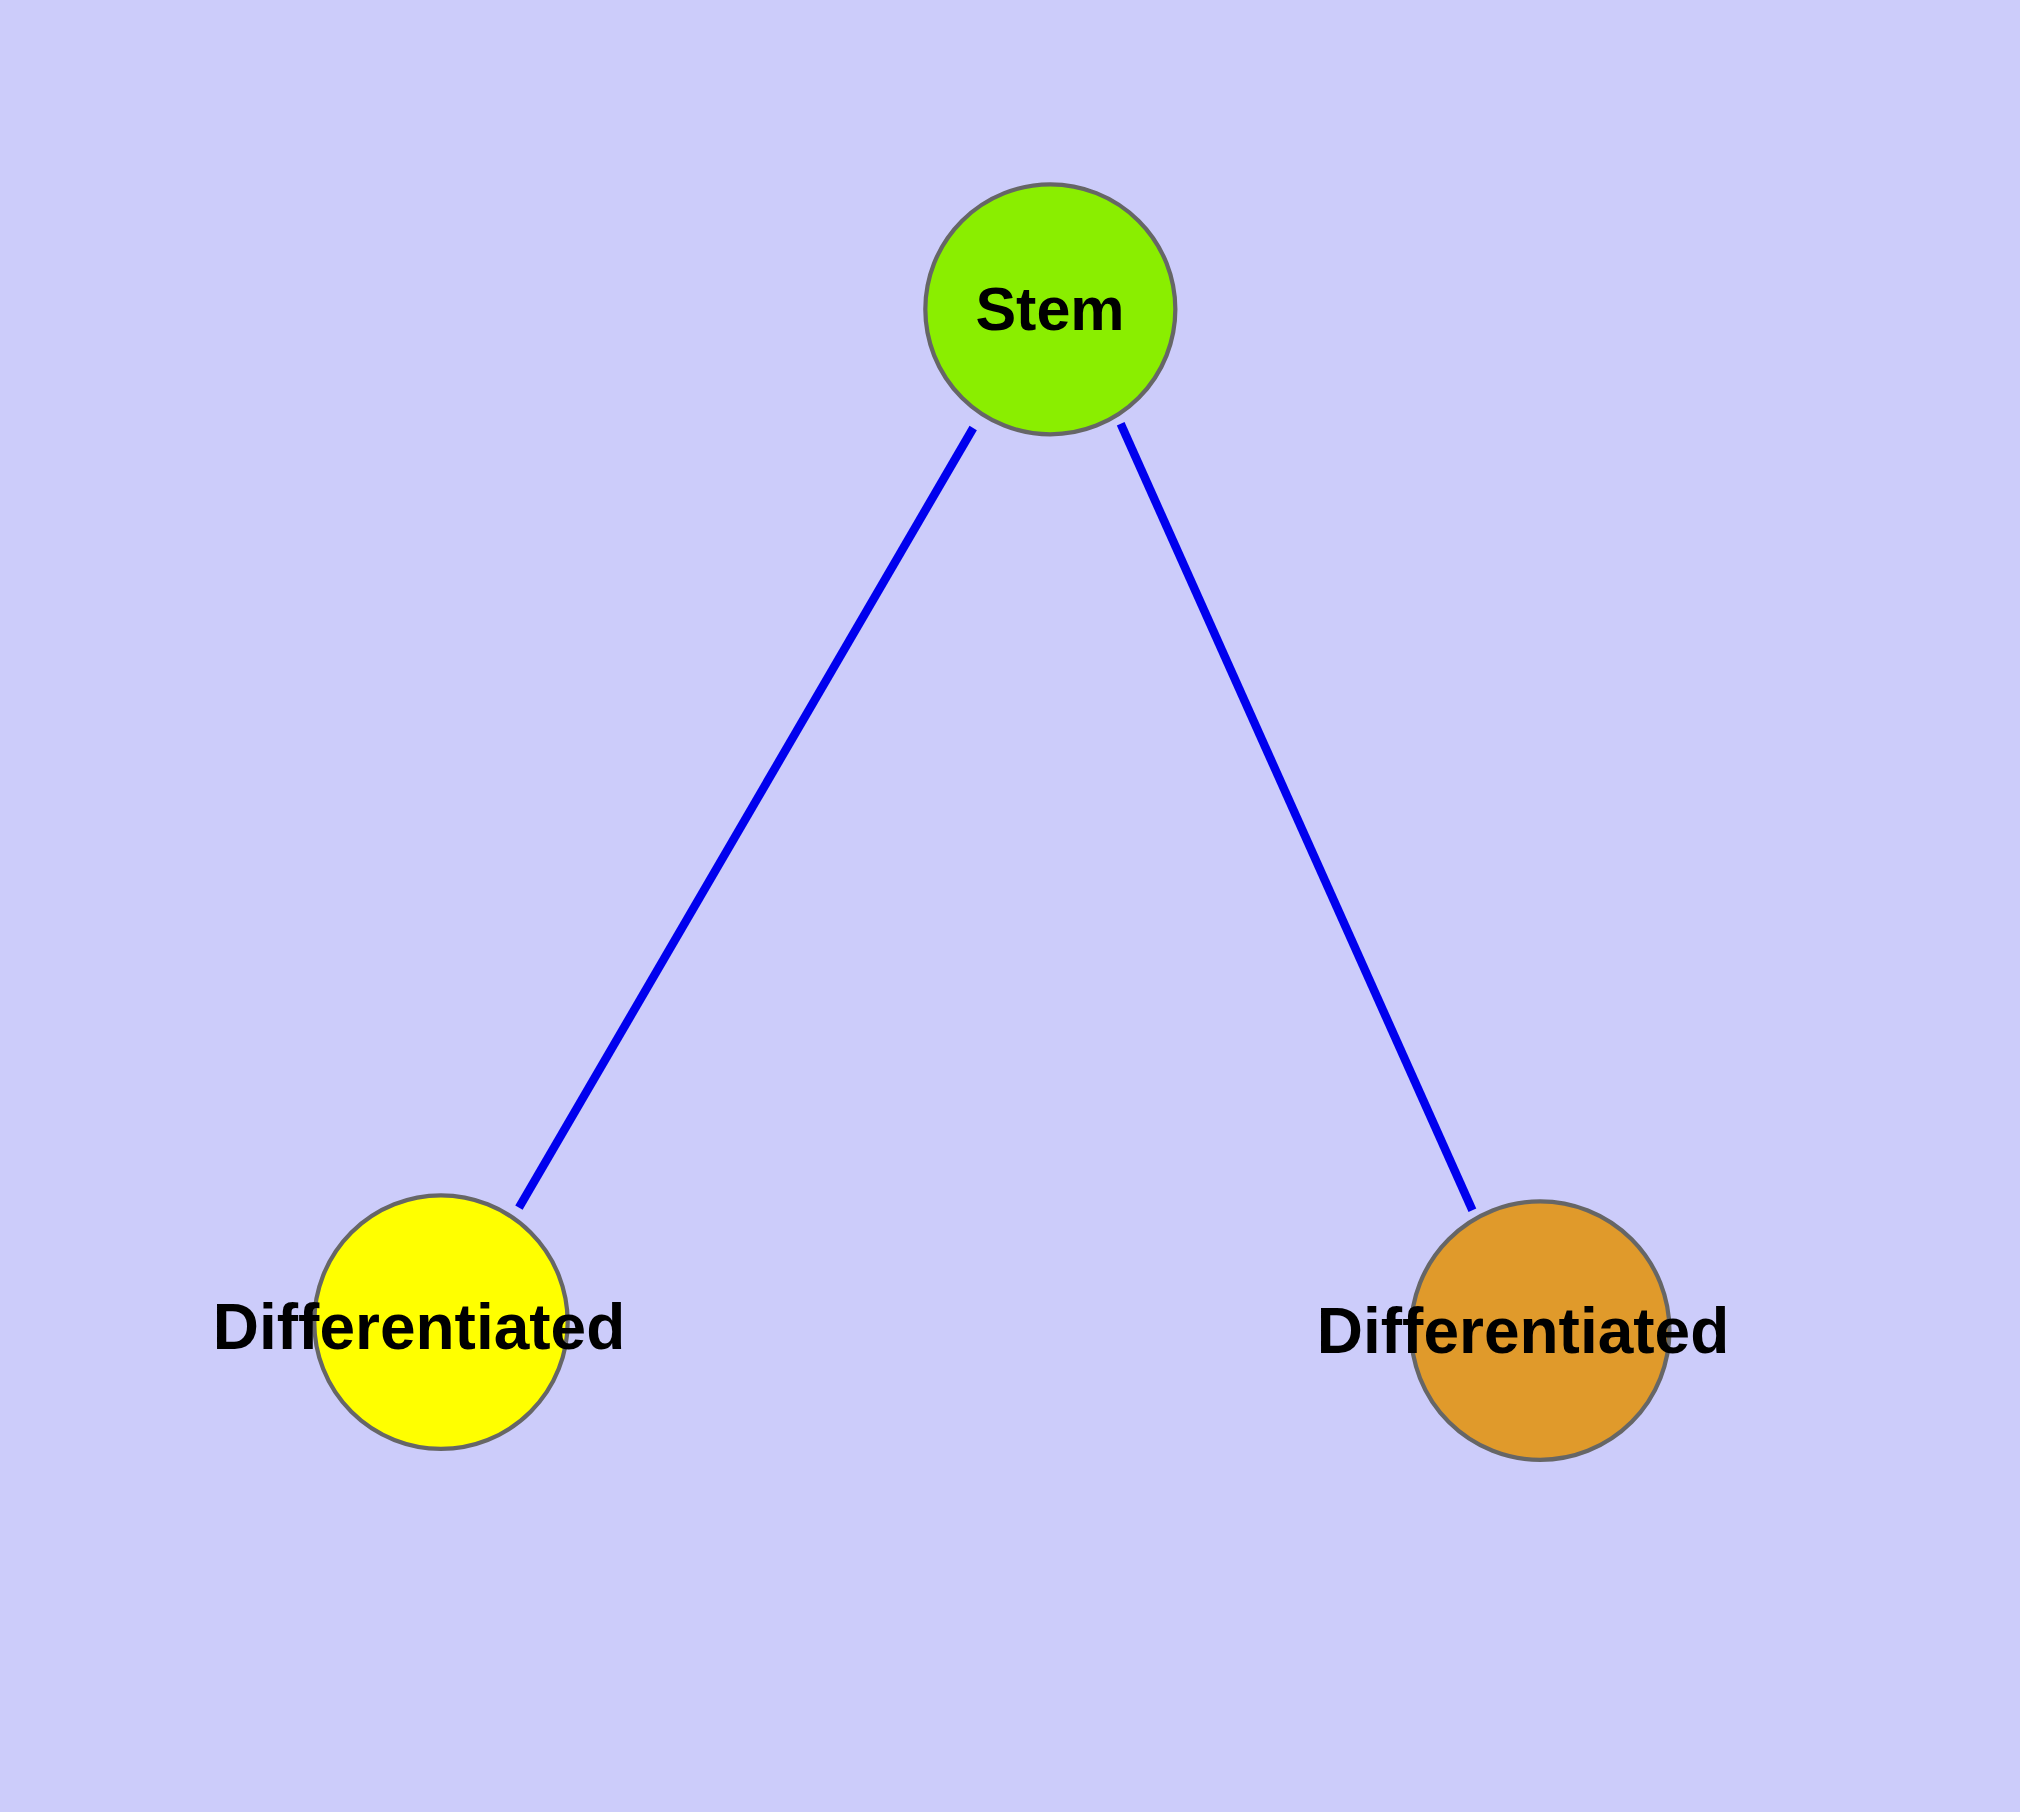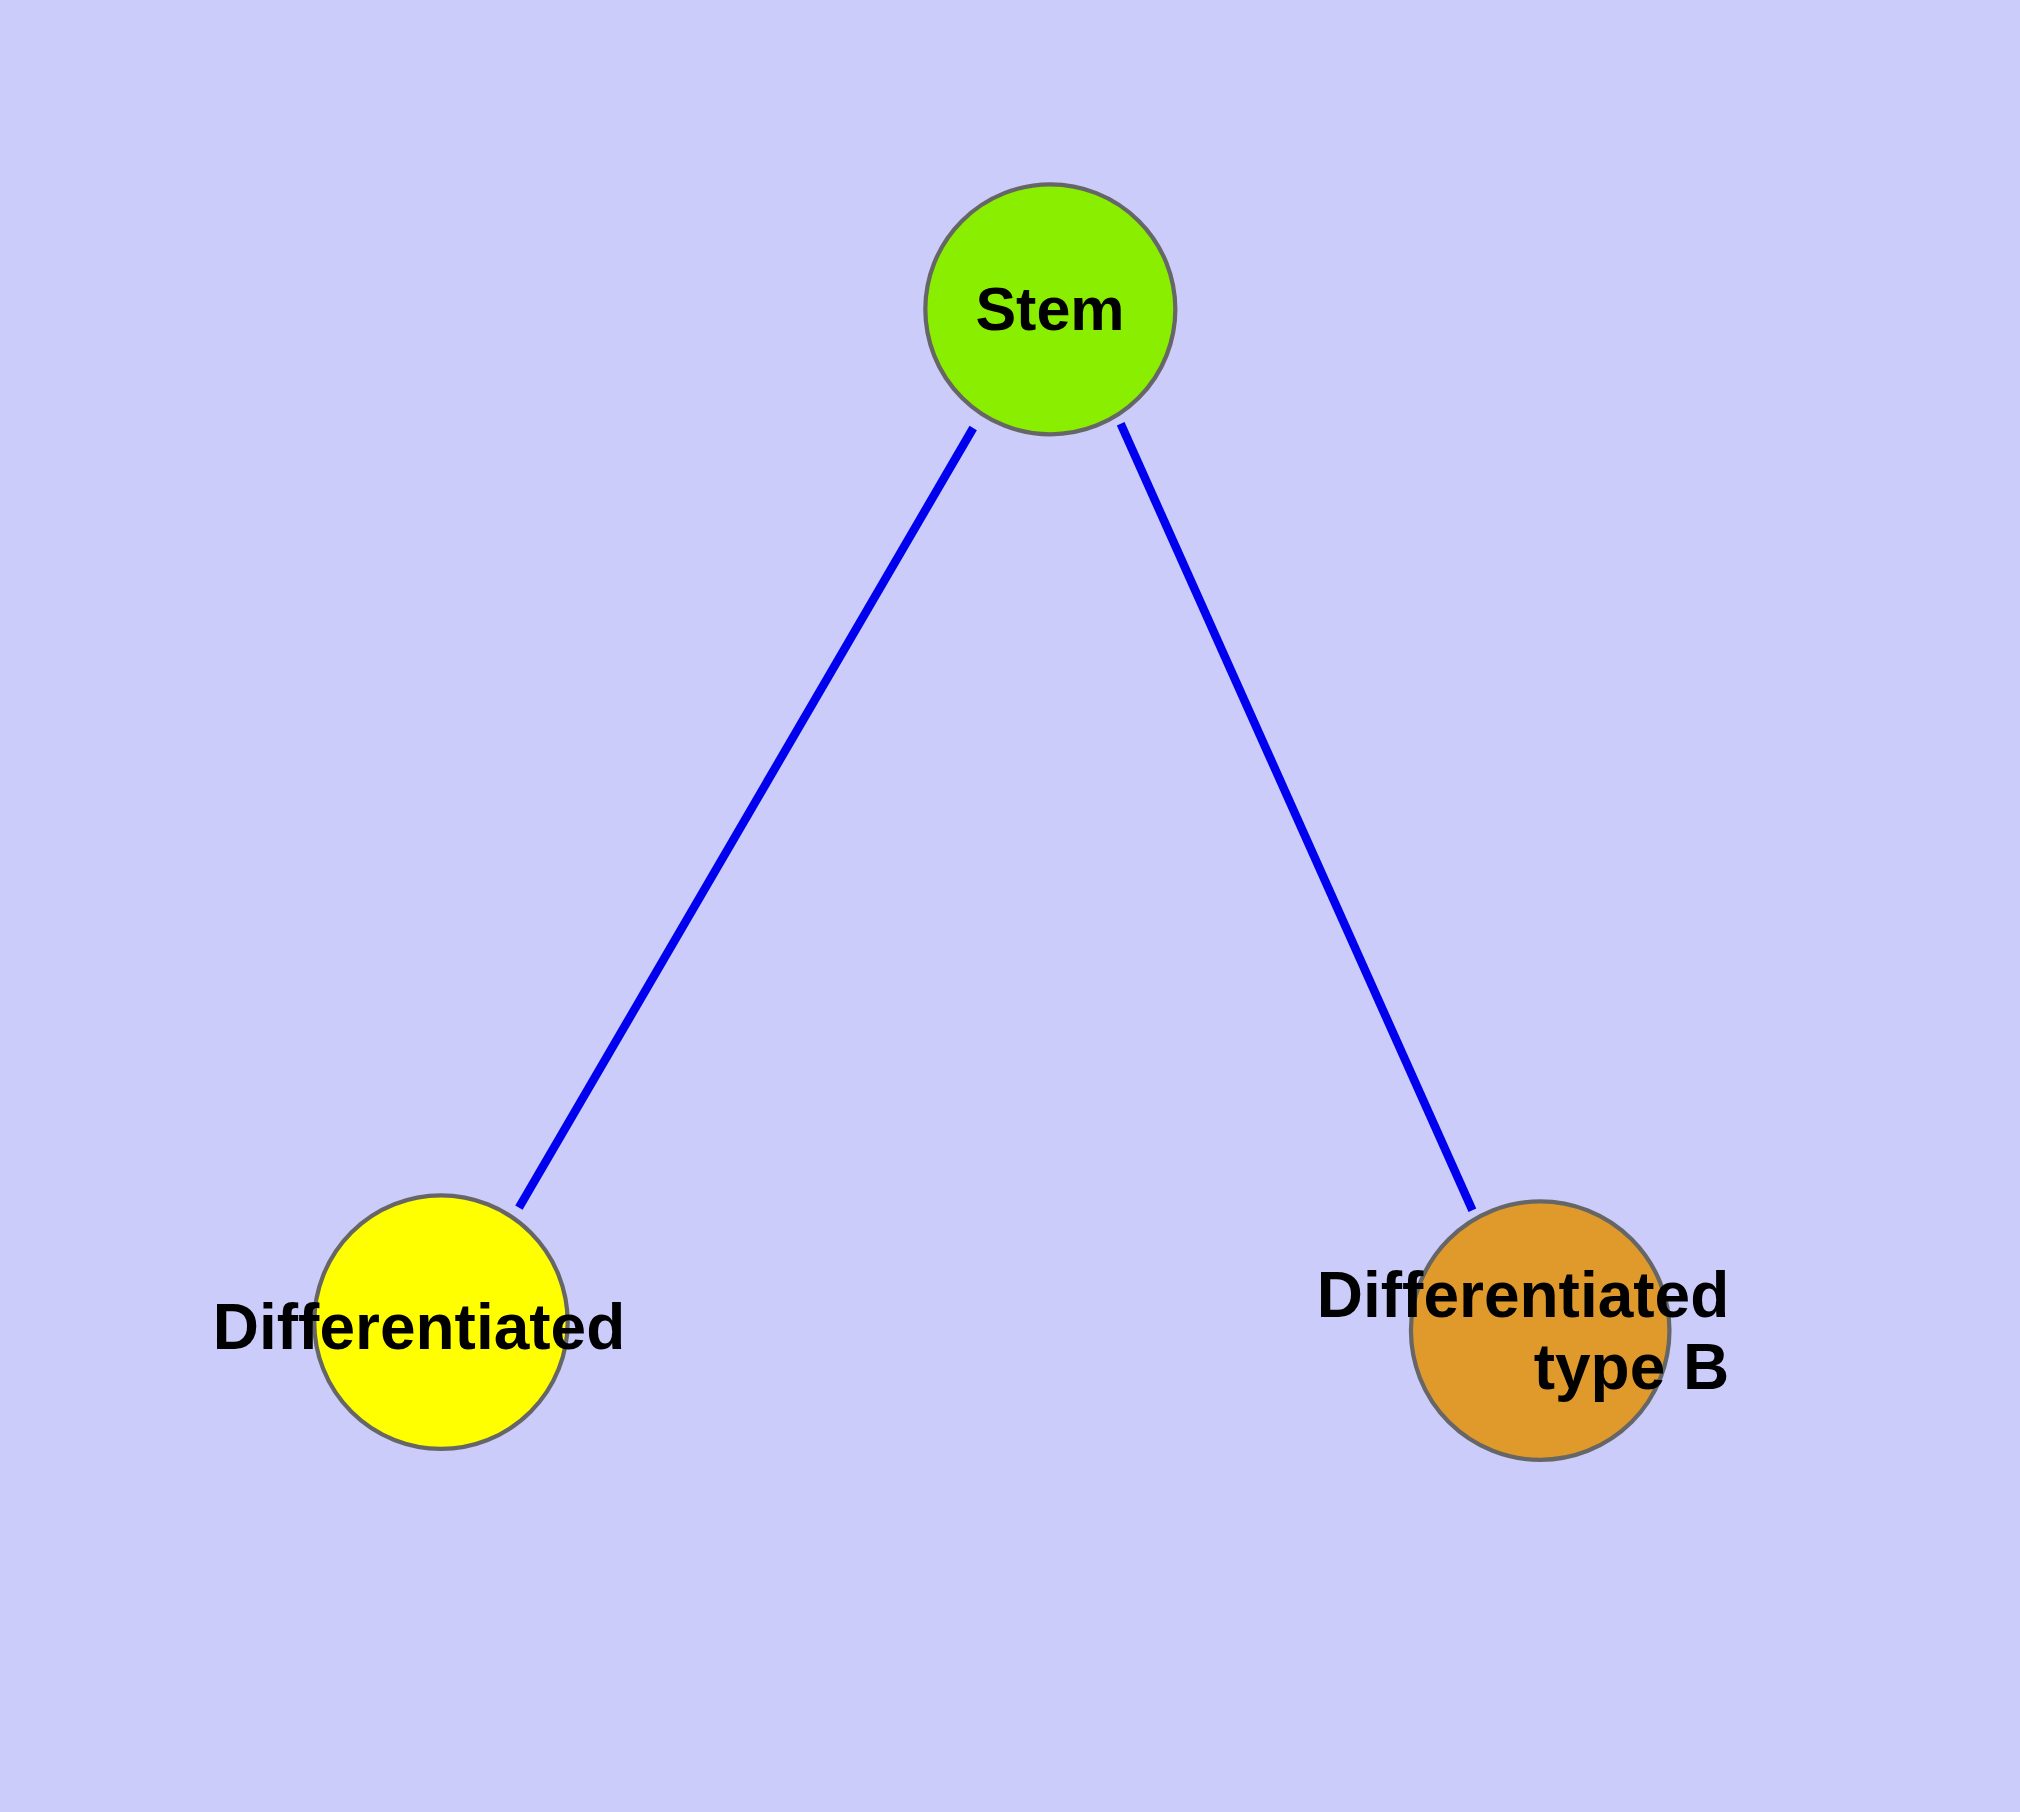--- a/index.html
+++ b/index.html
@@ -17,21 +17,21 @@
   }
   #graph-svg {
     position: absolute;
     left: 0;
     top: 0;
     width: 2021px;
     height: 1812px;
   }
   .node-label {
     position: absolute;
-    text-align: right;
+    text-align: center;
     font-family: "Liberation Sans", sans-serif;
     font-weight: bold;
     color: #000000;
     line-height: 1.12;
     white-space: nowrap;
     pointer-events: none;
     -webkit-font-smoothing: antialiased;
   }
   #label-stem {
     font-size: 61px;
@@ -74,17 +74,16 @@
   <div id="label-stem" class="node-label" style="left: 1050px; top: 309px;">
     <div>Stem</div>
   </div>
 
   <div id="label-diff-a" class="node-label" style="left: 419px; top: 1328px;">
     <div>Differentiated</div>
   </div>
 
   <div id="label-diff-b" class="node-label" style="left: 1523px; top: 1332px;">
     <div>Differentiated</div>
-    <div>type B</div>
   </div>
 
 </div>
 
 
 </body></html>

